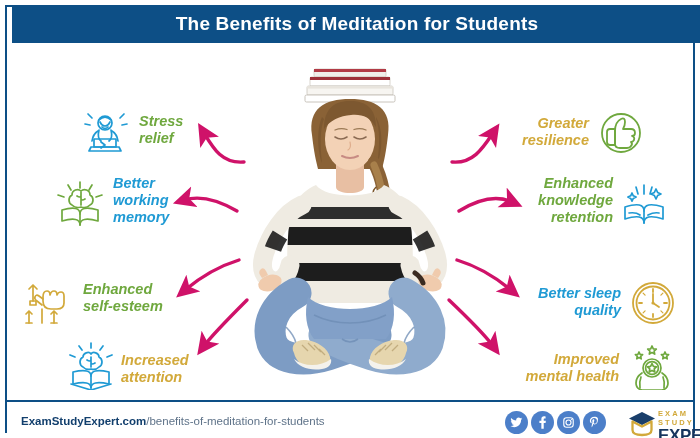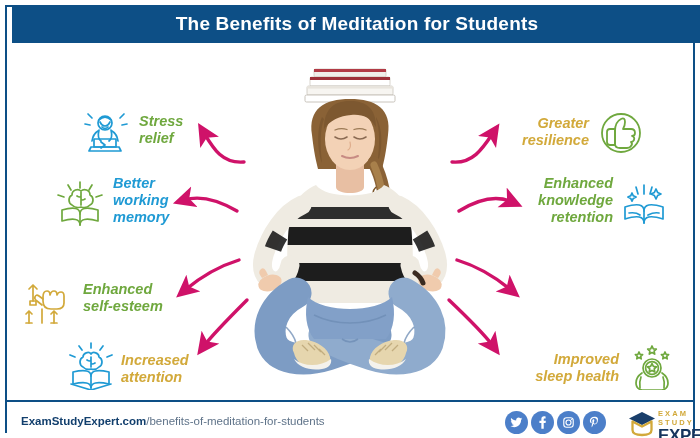--- a/index.html
+++ b/index.html
@@ -332,24 +332,38 @@
           <path d="M33,6 l-2,7 M17,6 l2,7"></path>
           <path d="M37,8 l1.6,3.4 l3.4,1.6 l-3.4,1.6 l-1.6,3.4 l-1.6,-3.4 l-3.4,-1.6 l3.4,-1.6 Z" fill="none"></path>
           <path d="M13,12 l1.3,2.8 l2.8,1.3 l-2.8,1.3 l-1.3,2.8 l-1.3,-2.8 l-2.8,-1.3 l2.8,-1.3 Z"></path>
           <path d="M6,26 q19,-6 19,4 q0,-10 19,-4 v12 q-19,-6 -19,4 q0,-10 -19,-4 Z"></path>
           <path d="M25,30 v12"></path>
           <path d="M10,32 q7,-1 11,2 M29,34 q6,-3 11,-2"></path>
         </svg>
       </div>
     </div>
 
+    <div class="benefit" style="left:504px; top:232px; width:175px; height:60px;">
+      <div class="b-label right-al" style="left:0px; top:8px; width:110px; color:#1f9ad4;">Better sleep
+quality</div>
+      <div class="b-icon" style="left:116px; top:0px;">
+        <svg width="52" height="52" viewBox="0 0 52 52" fill="none" stroke="#d2a93a" stroke-width="1.8" stroke-linecap="round" stroke-linejoin="round">
+          <circle cx="26" cy="26" r="20"></circle>
+          <circle cx="26" cy="26" r="16.5"></circle>
+          <path d="M26,12 v3 M26,37 v3 M12,26 h3 M37,26 h3"></path>
+          <path d="M35.9,16.1 l-2,2 M18.1,33.9 l-2,2 M35.9,35.9 l-2,-2 M18.1,18.1 l-2,-2" stroke-width="1.2"></path>
+          <path d="M26,26 v-9 M26,26 l6,4"></path>
+          <circle cx="26" cy="26" r="1.6" fill="#d2a93a" stroke="none"></circle>
+        </svg>
+      </div>
+    </div>
 
     <div class="benefit" style="left:480px; top:298px; width:190px; height:56px;">
       <div class="b-label right-al" style="left:0px; top:8px; width:132px; color:#d2a93a;">Improved
-sleep health</div>
+mental health</div>
       <div class="b-icon" style="left:140px; top:0px;">
         <svg width="50" height="50" viewBox="0 0 50 50" fill="none" stroke="#6fa83e" stroke-width="1.7" stroke-linecap="round" stroke-linejoin="round">
           <path d="M25,3 l1.3,2.8 l3,0.3 l-2.2,2 l0.6,3 l-2.7,-1.5 l-2.7,1.5 l0.6,-3 l-2.2,-2 l3,-0.3 Z"></path>
           <path d="M12,9 l1.1,2.3 l2.5,0.3 l-1.9,1.7 l0.5,2.5 l-2.2,-1.3 l-2.2,1.3 l0.5,-2.5 l-1.9,-1.7 l2.5,-0.3 Z"></path>
           <path d="M38,9 l1.1,2.3 l2.5,0.3 l-1.9,1.7 l0.5,2.5 l-2.2,-1.3 l-2.2,1.3 l0.5,-2.5 l-1.9,-1.7 l2.5,-0.3 Z"></path>
           <circle cx="25" cy="25" r="9"></circle>
           <circle cx="25" cy="25" r="6.4"></circle>
           <path d="M25,20.5 l1.4,2.9 l3.1,0.4 l-2.3,2.1 l0.6,3.1 l-2.8,-1.6 l-2.8,1.6 l0.6,-3.1 l-2.3,-2.1 l3.1,-0.4 Z"></path>
           <path d="M15,30 q-6,4 -6,10 q0,6 6,7 h20 q6,-1 6,-7 q0,-6 -6,-10"></path>
           <path d="M14,34 q-2,5 -1,11 M36,34 q2,5 1,11"></path>

